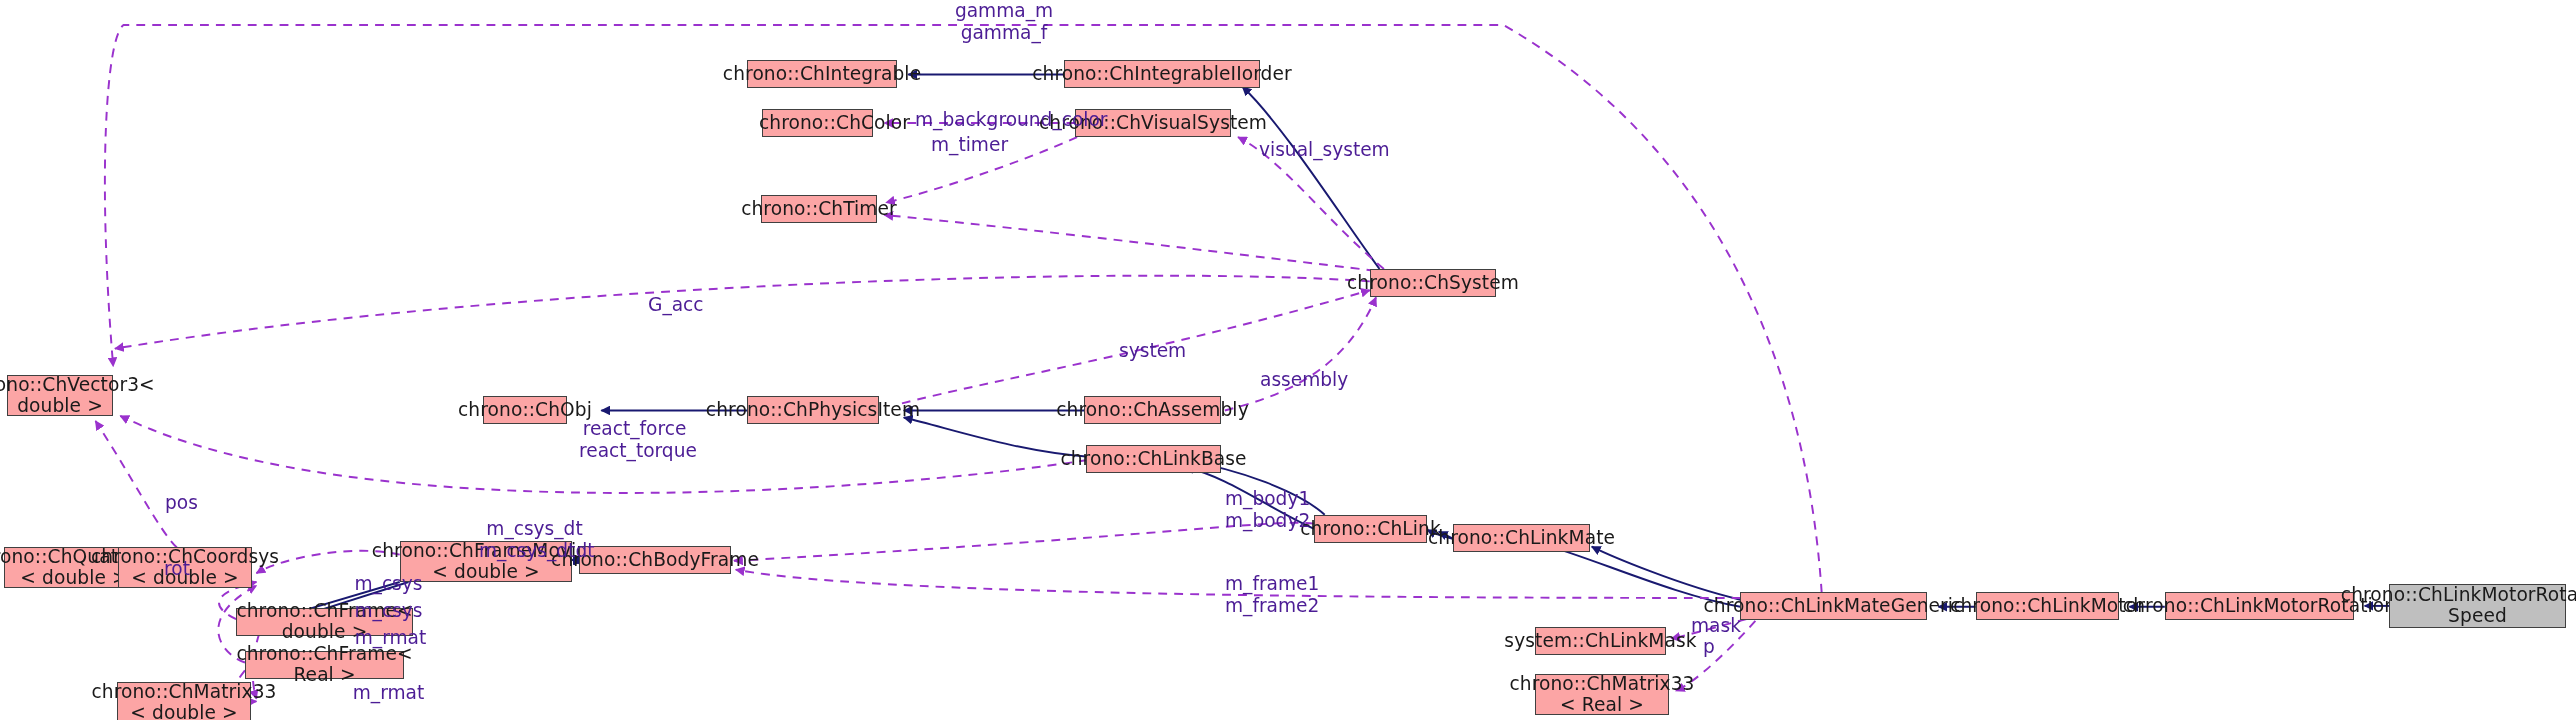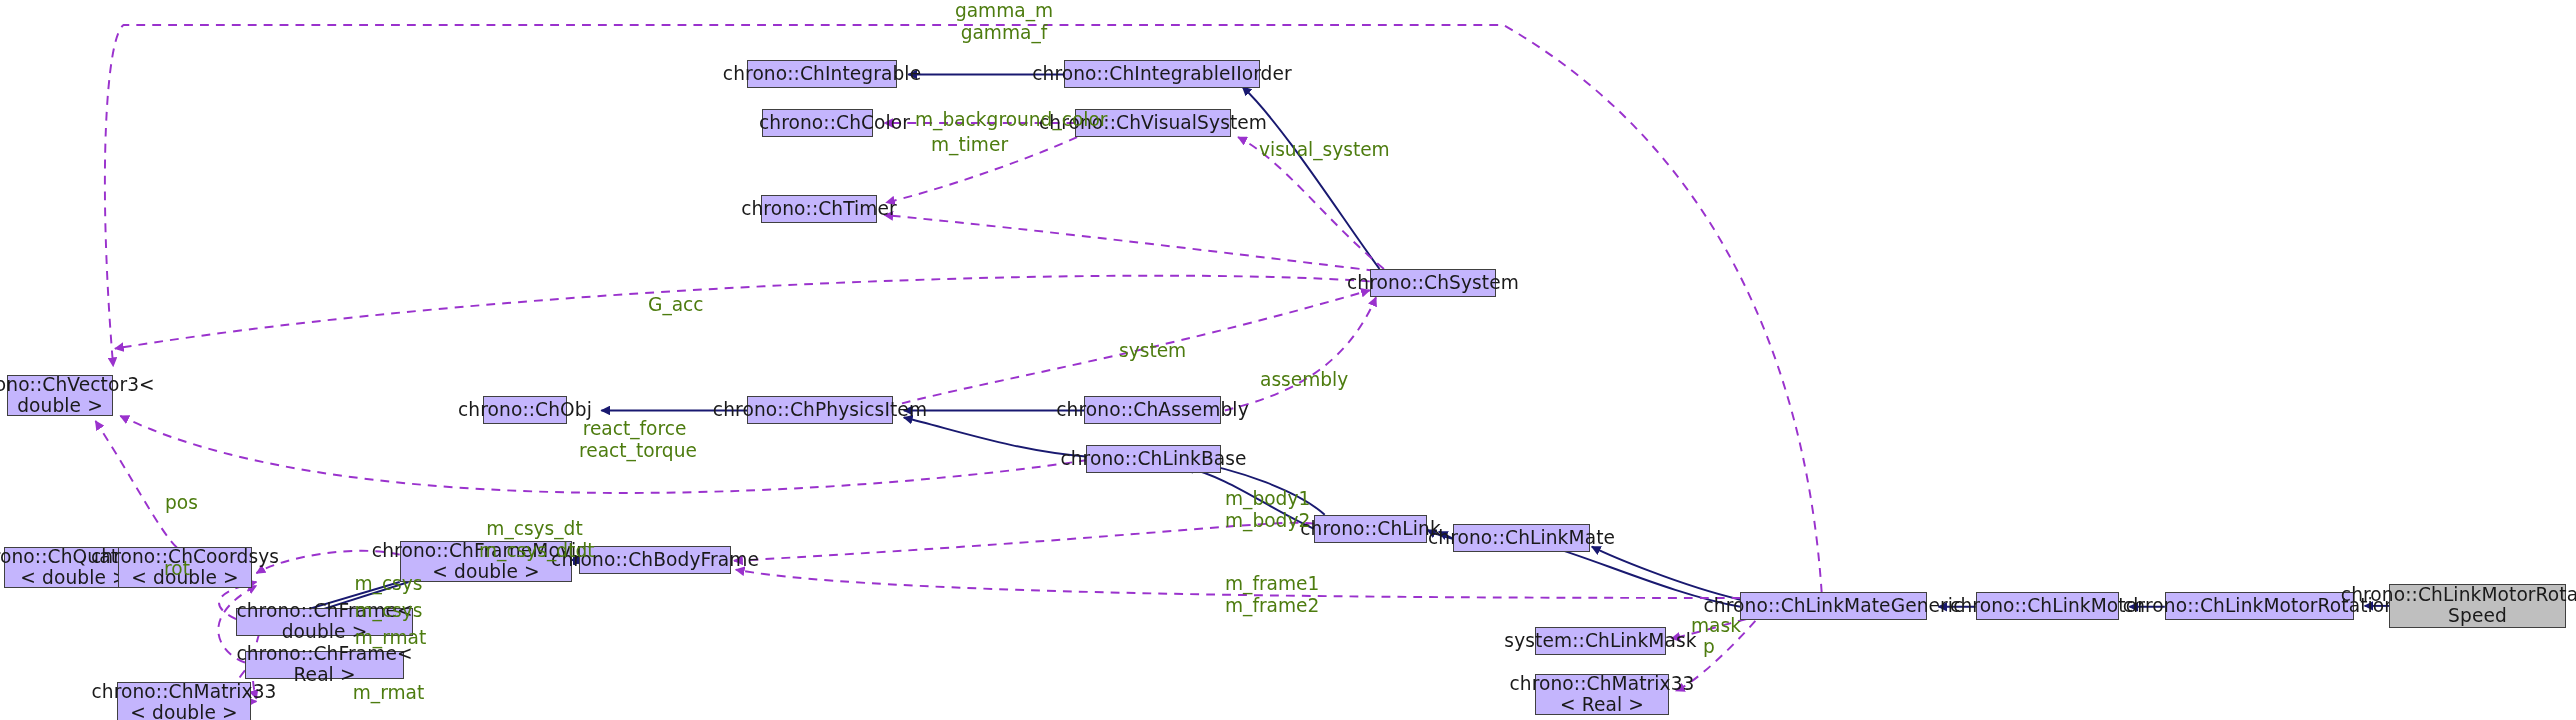--- a/index.html
+++ b/index.html
@@ -1,23 +1,23 @@
 <!DOCTYPE html>
 <html style="font-size:14px"><head>
 <meta charset="utf-8">
 <style>
   html,body{margin:0;padding:0;background:#ffffff;}
   body{font-family:"DejaVu Sans","Liberation Sans",sans-serif;}
   #diagram-root{position:relative;width:2576px;height:721px;background:#ffffff;overflow:hidden;}
   svg#edges{position:absolute;left:0;top:0;width:2576px;height:721px;}
-  .node{position:absolute;box-sizing:border-box;border:1.8px solid #404040;background:#c4b5fd;
+  .node{position:absolute;box-sizing:border-box;border:1.8px solid #404040;background:#fca5a5;
         display:flex;align-items:center;justify-content:center;text-align:center;
         font-size:18.6px;color:#1a1a1a;line-height:1.12;letter-spacing:0.1px;}
   .node.highlight{background:#bfbfbf;}
-  .edge-label{position:absolute;font-size:18.6px;color:#4d7c0f;line-height:1.15;
+  .edge-label{position:absolute;font-size:18.6px;color:#4c1d95;line-height:1.15;
         white-space:pre;text-align:center;}
   .edge-label.multi{line-height:1.18;}
 </style>
 </head>
 <body>
 
 <div id="diagram-root">
 
   <svg id="edges" viewBox="0 0 2913 815" xmlns="http://www.w3.org/2000/svg">
     <defs>
@@ -104,21 +104,21 @@
 
   <div class="node" style="left:747px;top:60px;width:150px;height:28px;">chrono::ChIntegrable</div>
   <div class="node" style="left:1064px;top:60px;width:196px;height:28px;">chrono::ChIntegrableIIorder</div>
   <div class="node" style="left:762px;top:109px;width:111px;height:28px;padding-left:34px;">chrono::ChColor</div>
   <div class="node" style="left:1075px;top:109px;width:156px;height:28px;">chrono::ChVisualSystem</div>
   <div class="node" style="left:761px;top:195px;width:116px;height:28px;">chrono::ChTimer</div>
   <div class="node" style="left:1370px;top:269px;width:126px;height:28px;">chrono::ChSystem</div>
   <div class="node" style="left:7px;top:375px;width:106px;height:41px;white-space:pre;">chrono::ChVector3&lt;
 double &gt;</div>
   <div class="node" style="left:483px;top:396px;width:84px;height:28px;">chrono::ChObj</div>
-  <div class="node" style="left:747px;top:396px;width:146px;height:28px;">chrono::ChPhysicsItem</div>
+  <div class="node" style="left:747px;top:396px;width:132px;height:28px;">chrono::ChPhysicsItem</div>
   <div class="node" style="left:1084px;top:396px;width:137px;height:28px;">chrono::ChAssembly</div>
   <div class="node" style="left:1086px;top:445px;width:135px;height:28px;">chrono::ChLinkBase</div>
   <div class="node" style="left:3.5px;top:547px;width:141px;height:41px;white-space:pre;">chrono::ChQuaternion
 &lt; double &gt;</div>
   <div class="node" style="left:118px;top:547px;width:134px;height:41px;white-space:pre;">chrono::ChCoordsys
 &lt; double &gt;</div>
   <div class="node" style="left:236px;top:608px;width:177px;height:28px;">chrono::ChFrame&lt; double &gt;</div>
   <div class="node" style="left:245px;top:651px;width:159px;height:28px;">chrono::ChFrame&lt; Real &gt;</div>
   <div class="node" style="left:117px;top:682px;width:134px;height:41px;white-space:pre;">chrono::ChMatrix33
 &lt; double &gt;</div>

